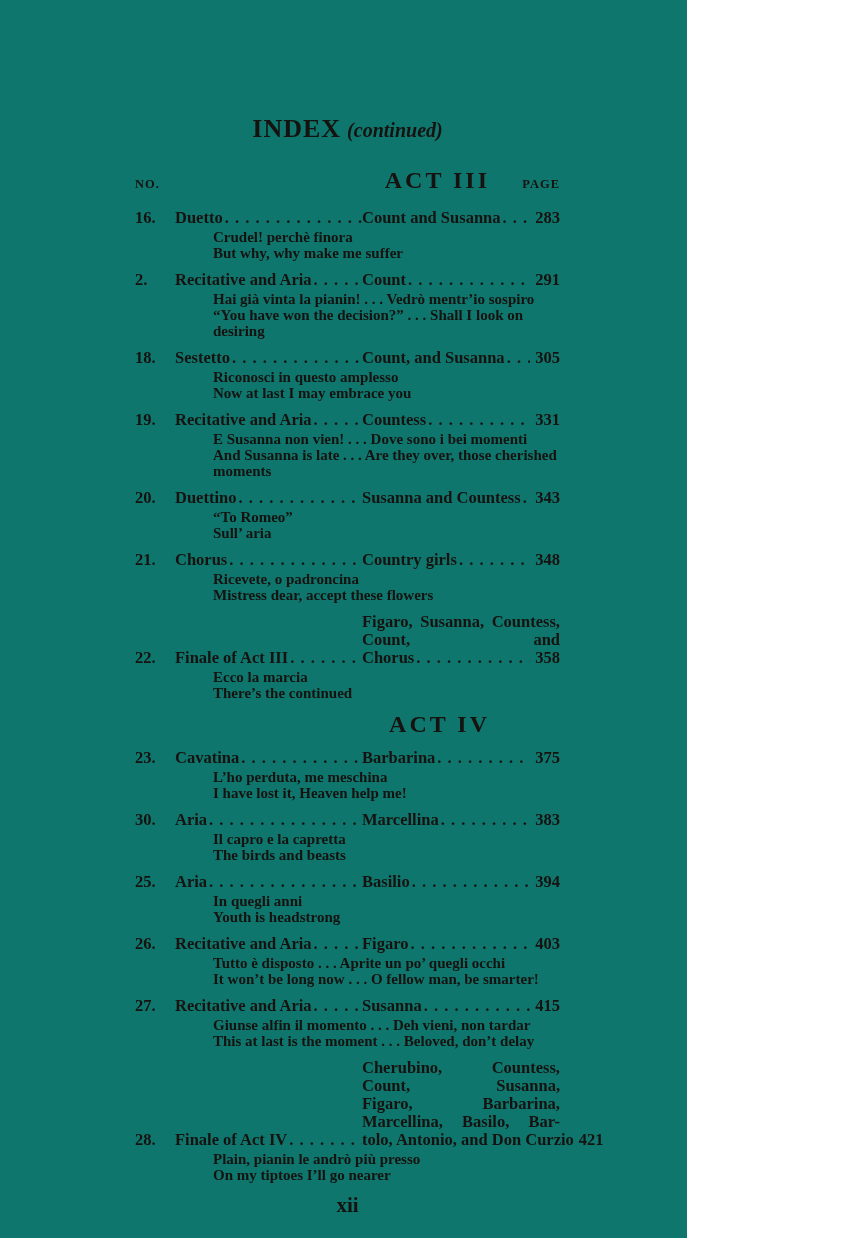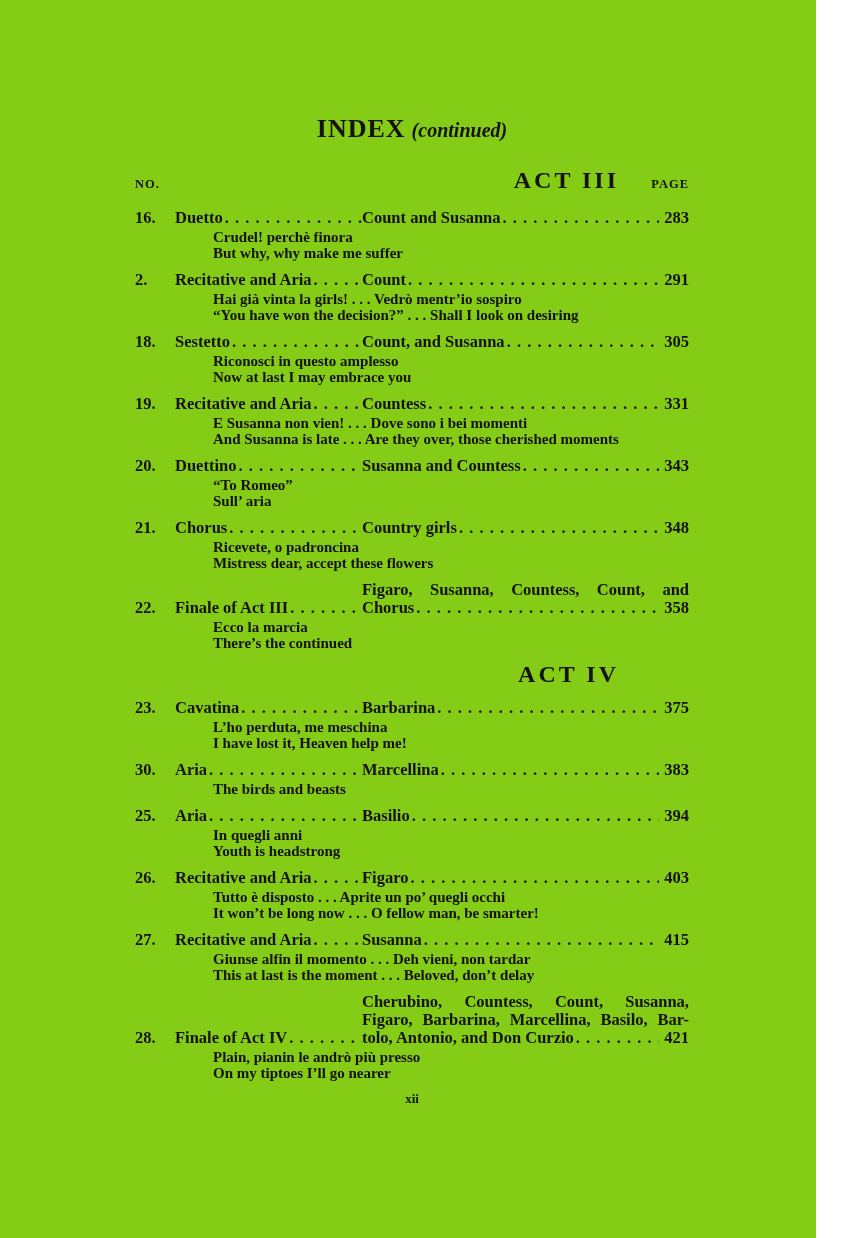--- a/index.html
+++ b/index.html
@@ -1,19 +1,19 @@
 <!DOCTYPE html>
 <html><head>
 <meta charset="utf-8">
 <style>
   * { margin: 0; padding: 0; box-sizing: border-box; }
   html, body { background: #ffffff; }
   .page {
-    width: 816px; height: 1238px;
-    background: #84cc16;
+    width: 687px; height: 1238px;
+    background: #0f766e;
     color: #15120f;
     font-family: "Liberation Serif", "DejaVu Serif", serif;
     font-weight: bold;
     padding: 114px 127px 0 135px;
     overflow: hidden;
     position: relative;
   }
   .doc-title {
     text-align: center;
     font-size: 26px;
@@ -88,21 +88,21 @@
   .page-num { flex: 0 0 auto; margin-left: 5px; }
   .subtitles {
     margin-left: 78px;
     margin-top: 2px;
     font-size: 15px;
     line-height: 16px;
   }
   .footer-page {
     text-align: center;
     margin-top: 4px;
-    font-size: 13px;
+    font-size: 21px;
   }
 </style>
 </head>
 <body>
 
 <div class="page">
   <h1 class="doc-title">
     <span>INDEX</span><span class="suffix">(continued)</span>
   </h1>
 
@@ -142,21 +142,21 @@
             </span>
             <span class="perf-cell">
               <div class="perf-line">
                 <span class="perf-text">Count</span>
                 <span class="dotfill"></span>
                 <span class="page-num">291</span>
               </div>
             </span>
           </div>
           <div class="subtitles">
-            <div class="sub-line">Hai già vinta la girls! . . . Vedrò mentr’io sospiro</div>
+            <div class="sub-line">Hai già vinta la pianin! . . . Vedrò mentr’io sospiro</div>
             <div class="sub-line">“You have won the decision?”  . . . Shall I look on desiring</div>
           </div>
         </div>
         <div class="entry">
           <div class="entry-main">
             <span class="entry-no">18.</span>
             <span class="title-cell">
               <span class="title-text">Sestetto</span>
               <span class="dotfill"></span>
             </span>
@@ -290,20 +290,21 @@
             </span>
             <span class="perf-cell">
               <div class="perf-line">
                 <span class="perf-text">Marcellina</span>
                 <span class="dotfill"></span>
                 <span class="page-num">383</span>
               </div>
             </span>
           </div>
           <div class="subtitles">
+            <div class="sub-line">Il capro e la capretta</div>
             <div class="sub-line">The birds and beasts</div>
           </div>
         </div>
         <div class="entry">
           <div class="entry-main">
             <span class="entry-no">25.</span>
             <span class="title-cell">
               <span class="title-text">Aria</span>
               <span class="dotfill"></span>
             </span>

